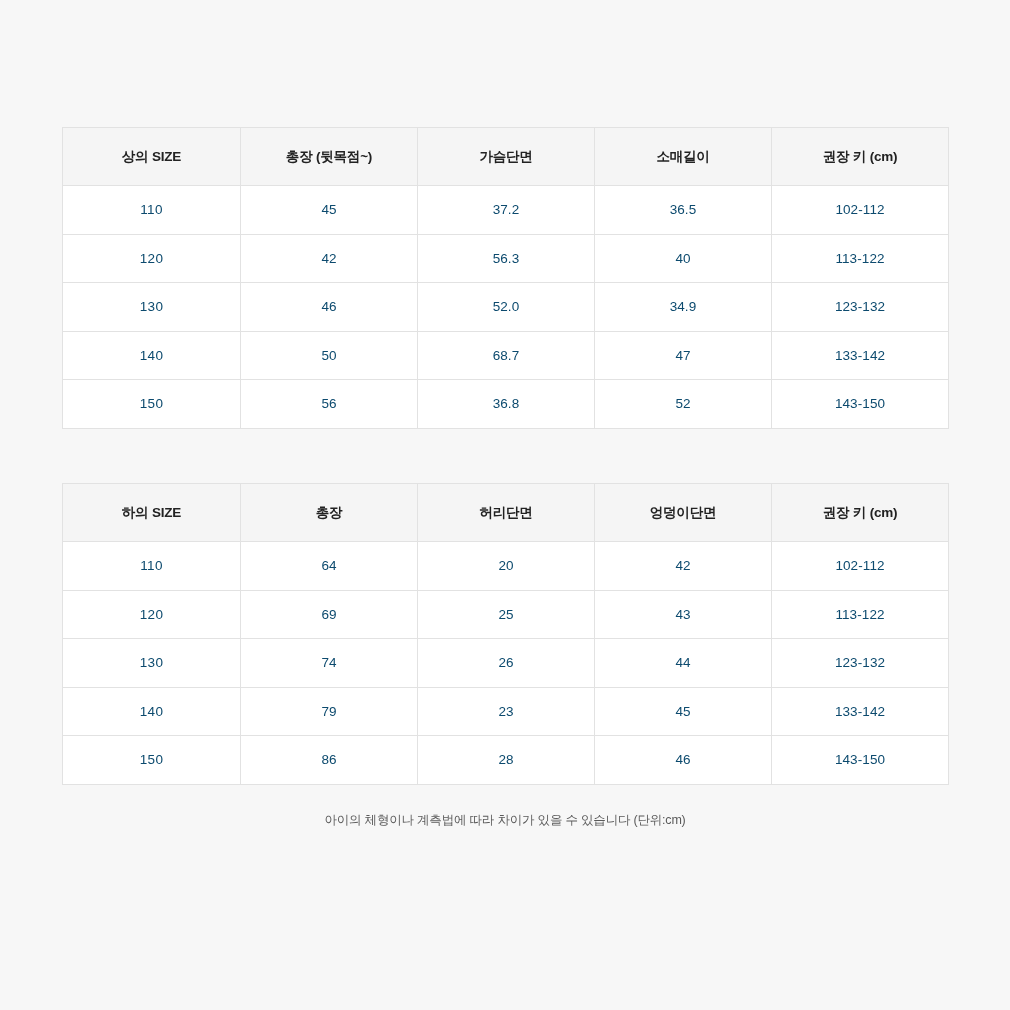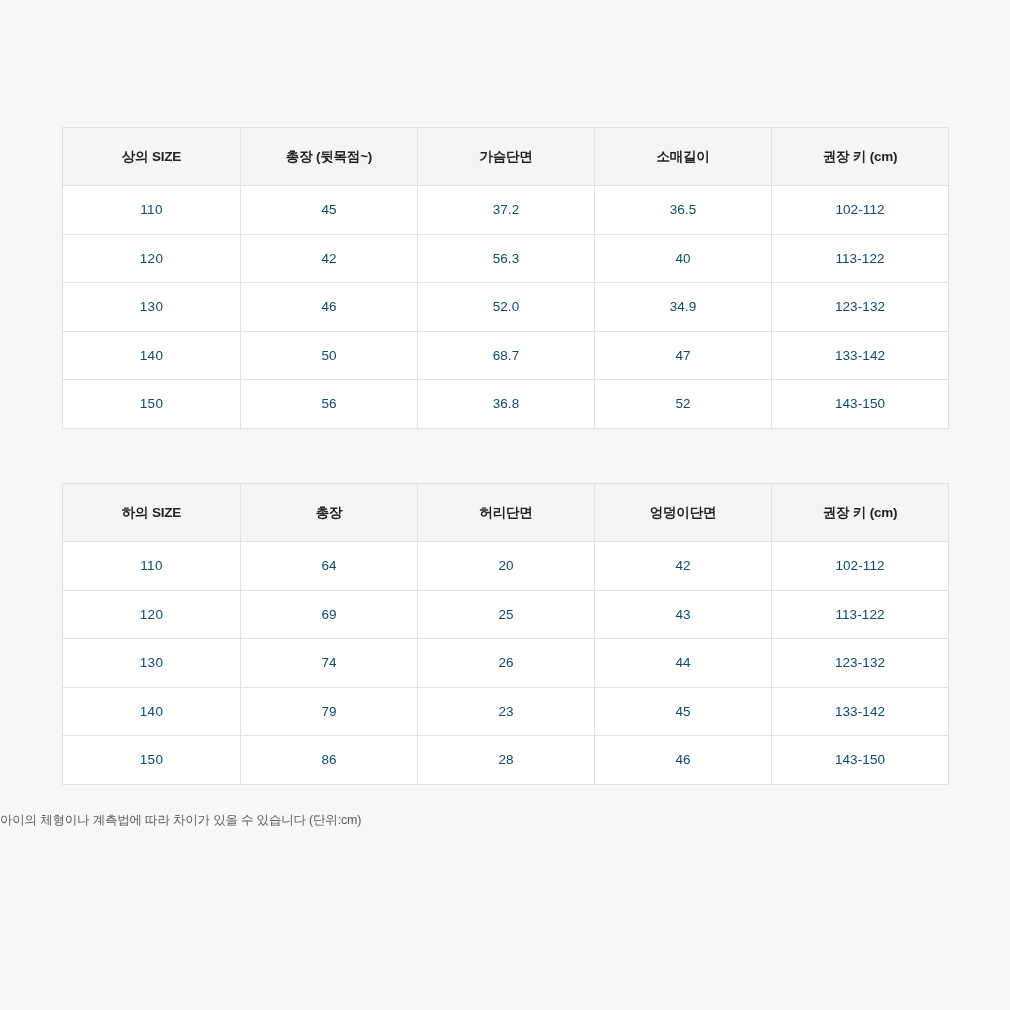--- a/index.html
+++ b/index.html
@@ -62,20 +62,21 @@
   col.c2 { width: 177px; }
   col.c3 { width: 177px; }
   col.c4 { width: 177px; }
   col.c5 { width: 177px; }
 
   .footnote {
     position: absolute;
     top: 812px;
     left: 0;
     width: 1010px;
+    text-align: center;
     font-size: 12.5px;
     color: #5a5a5a;
     letter-spacing: -0.2px;
   }
 </style>
 </head>
 <body>
 
 <div class="page">
 

